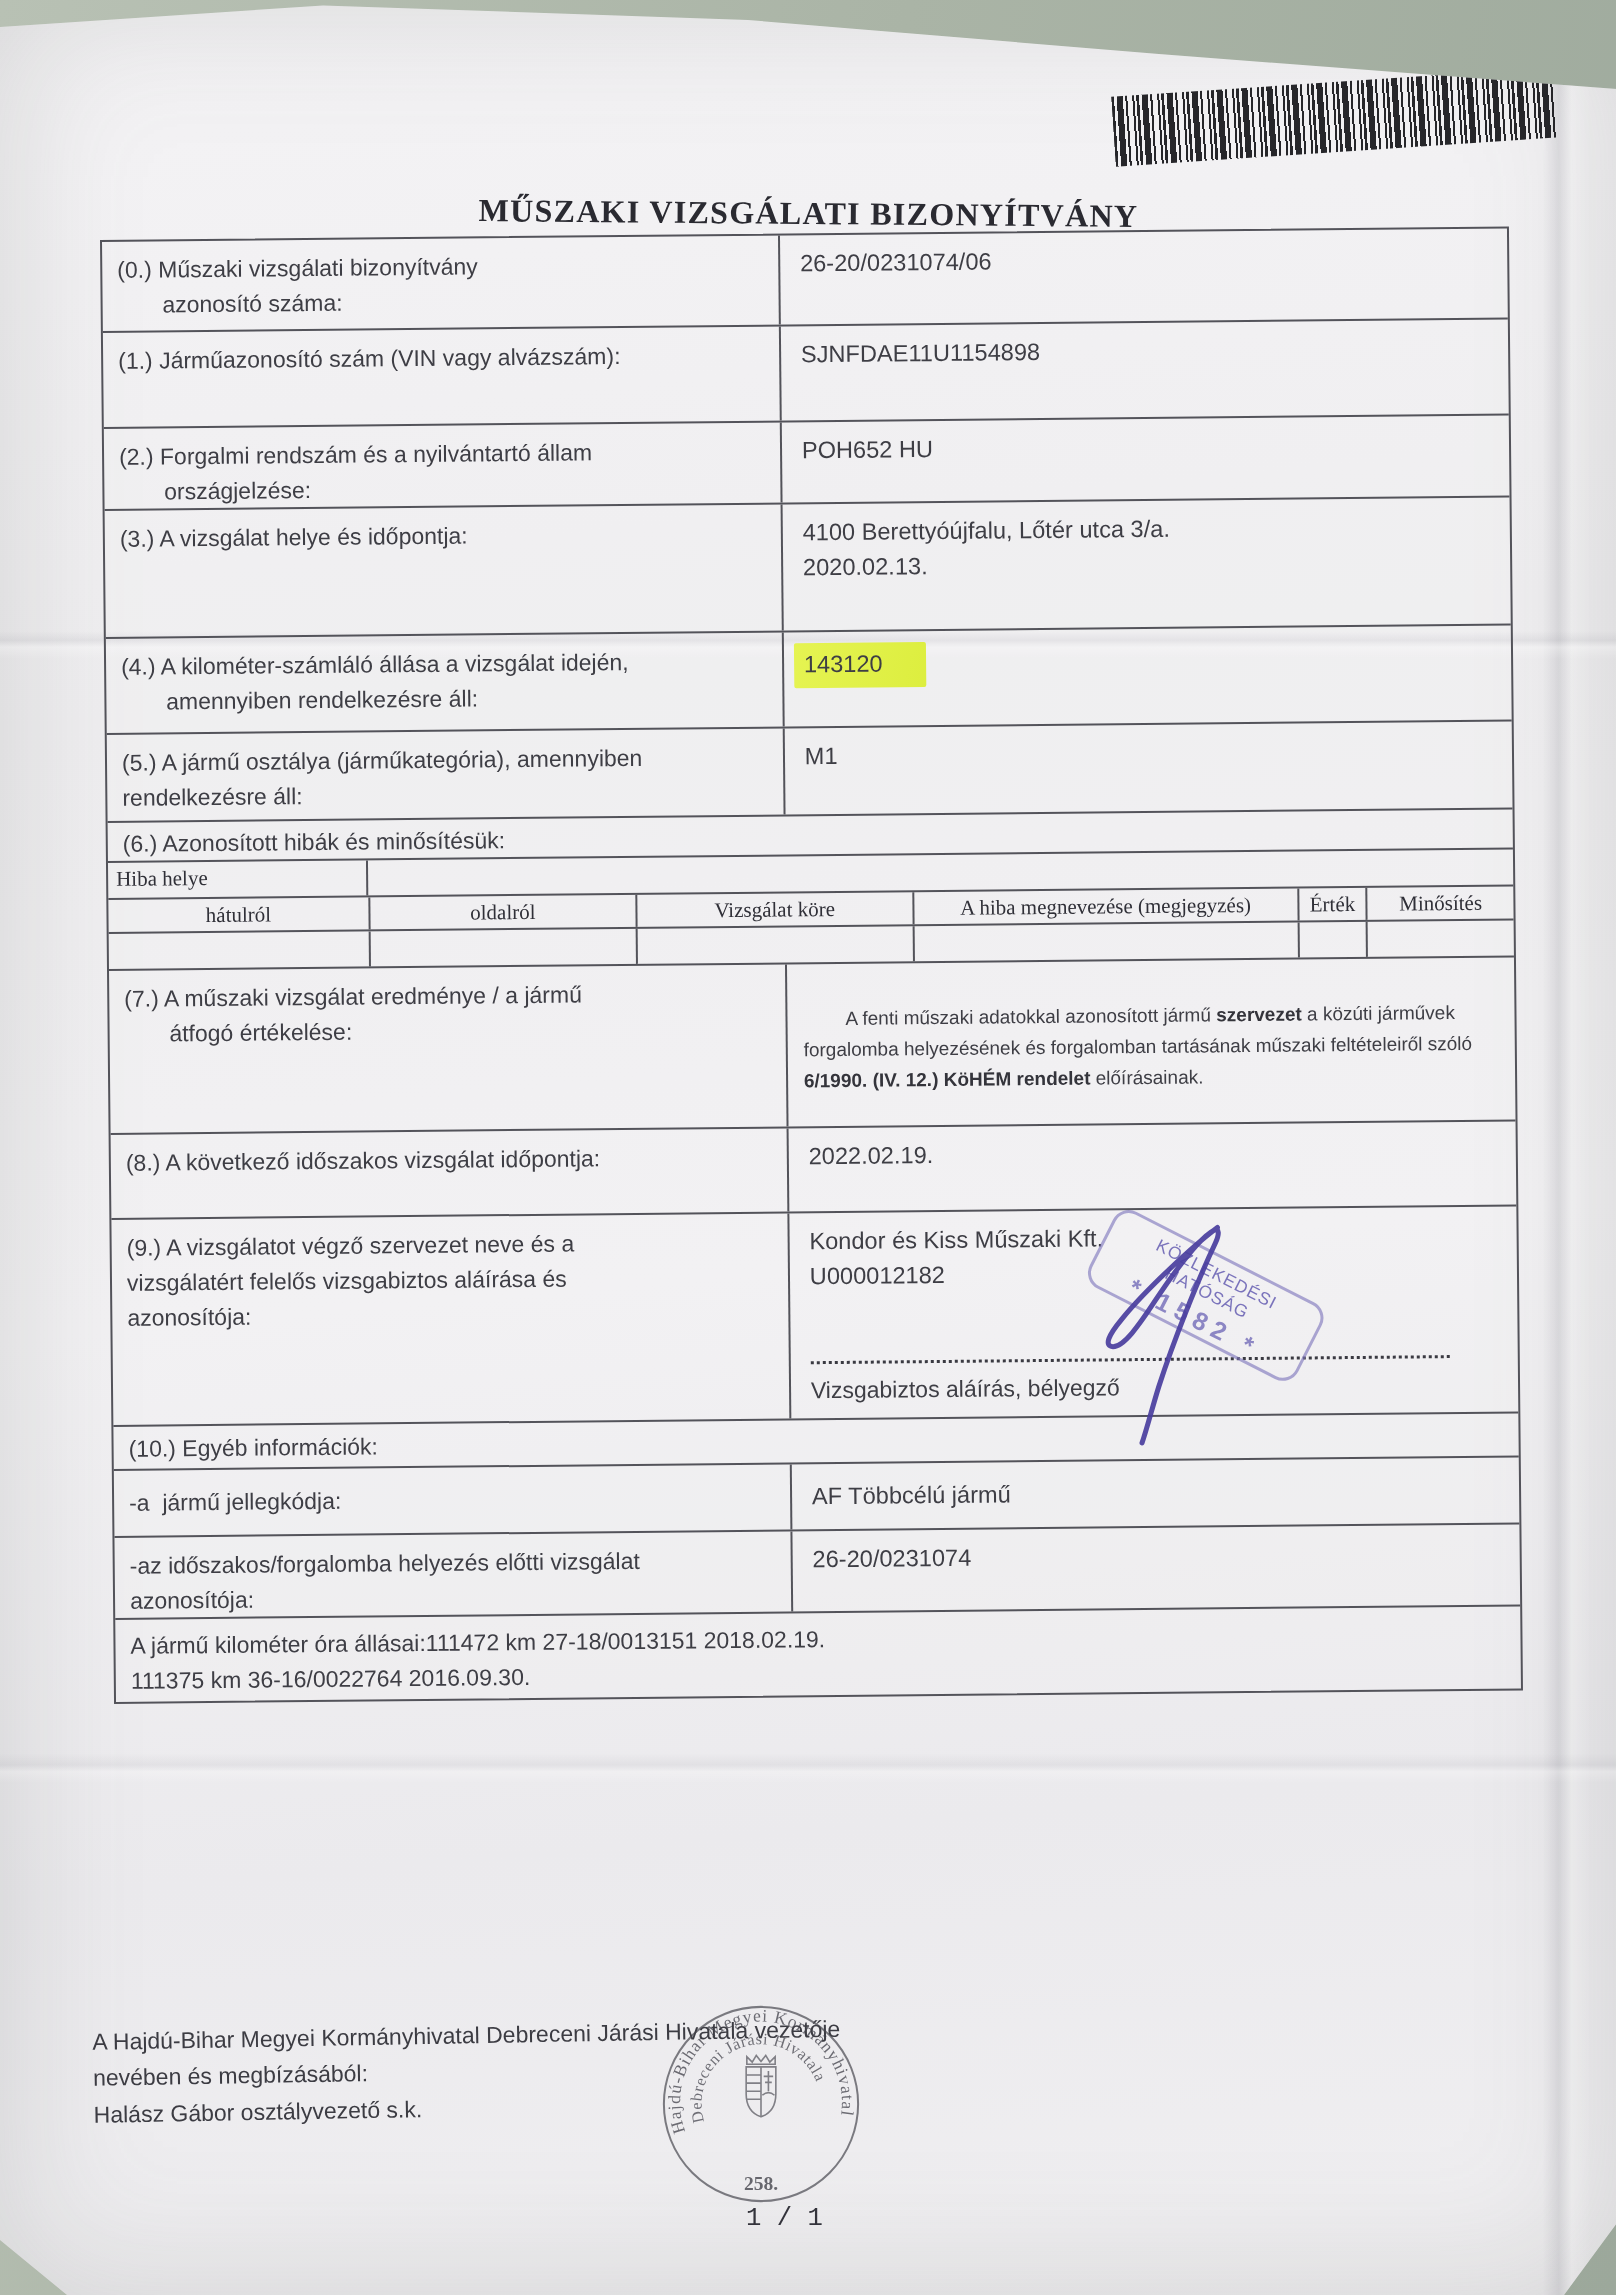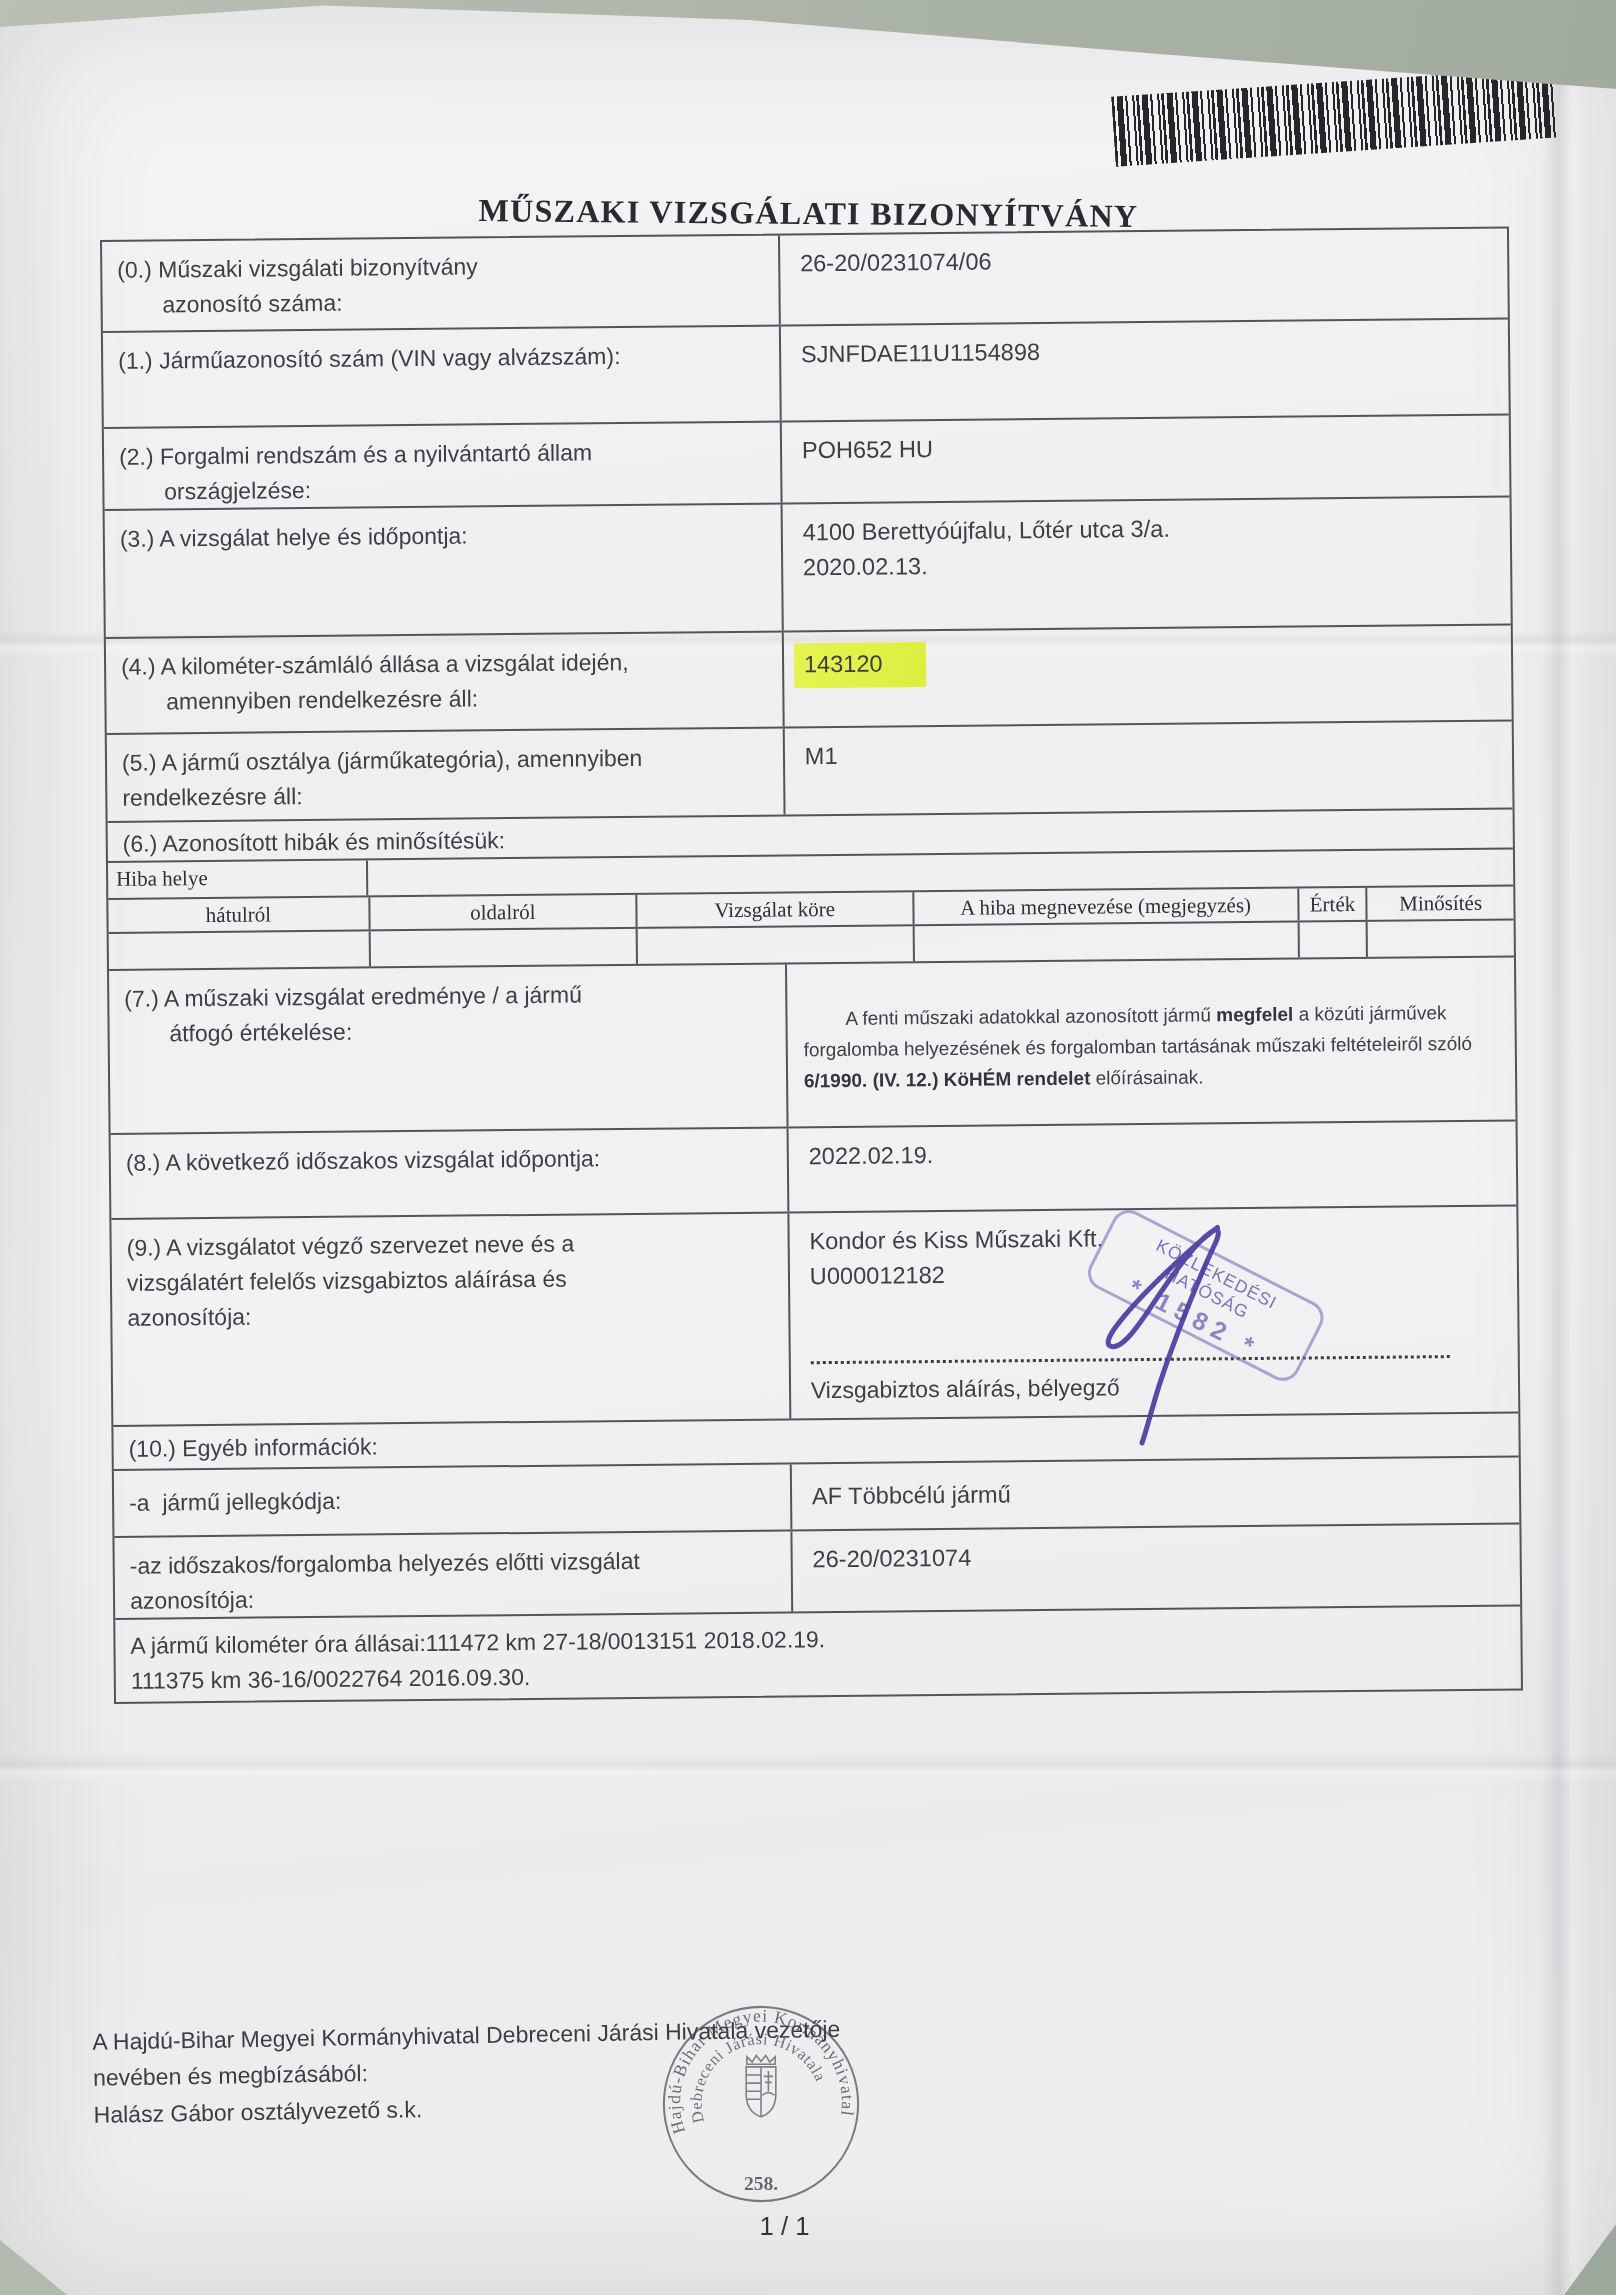--- a/index.html
+++ b/index.html
@@ -65,21 +65,21 @@
               border-radius:17.5px;color:rgba(112,104,182,.92);text-align:center;}
   .rect-stamp .l1{font-size:17.5px;letter-spacing:1px;margin-top:6px;}
   .rect-stamp .l2{font-size:25px;letter-spacing:6.7px;margin-top:2.7px;font-weight:bold;opacity:.85;}
 
   .signature{position:absolute;left:1078px;top:1206px;width:155px;height:249px;overflow:visible;}
 
   .footer-block{position:absolute;left:93px;top:2015px;width:1010px;font-size:23px;
                 line-height:1.58;color:#3c3c43;white-space:pre-line;transform:rotate(-1deg);}
   .round-stamp{position:absolute;left:645px;top:1988px;width:232px;height:232px;opacity:.85;}
   .page-number{position:absolute;left:0;top:2204px;width:1569px;text-align:center;
-               font-family:Liberation Sans, sans-serif;font-size:25.6px;color:#33333b;margin-top:8px;}
+               font-family:Liberation Mono, monospace;font-size:25.6px;color:#33333b;}
 </style>
 </head>
 <body>
 
 <div class="desk"></div>
 
 <div class="paper">
 
   <div class="barcode"></div>
 
@@ -146,21 +146,21 @@
       <div class="d-cell dw3"></div>
       <div class="d-cell dw4"></div>
       <div class="d-cell dw5"></div>
       <div class="d-cell dw6"></div>
     </div>
 
     <div class="t-row" style="height:164px">
       <div class="lbl">(7.) A műszaki vizsgálat eredménye / a jármű
        átfogó értékelése:</div>
       <div class="val result-text">
-        <span>A fenti műszaki adatokkal azonosított jármű </span><b>megfelel</b><span> a közúti járművek forgalomba helyezésének és forgalomban tartásának műszaki feltételeiről szóló </span><b>6/1990. (IV. 12.) KöHÉM rendelet</b><span> előírásainak.</span>
+        <span>A fenti műszaki adatokkal azonosított jármű </span><b>szervezet</b><span> a közúti járművek forgalomba helyezésének és forgalomban tartásának műszaki feltételeiről szóló </span><b>6/1990. (IV. 12.) KöHÉM rendelet</b><span> előírásainak.</span>
       </div>
     </div>
 
     <div class="t-row" style="height:85px">
       <div class="lbl">(8.) A következő időszakos vizsgálat időpontja:</div>
       <div class="val">2022.02.19.</div>
     </div>
 
     <div class="t-row" style="height:207px">
       <div class="lbl">(9.) A vizsgálatot végző szervezet neve és a

